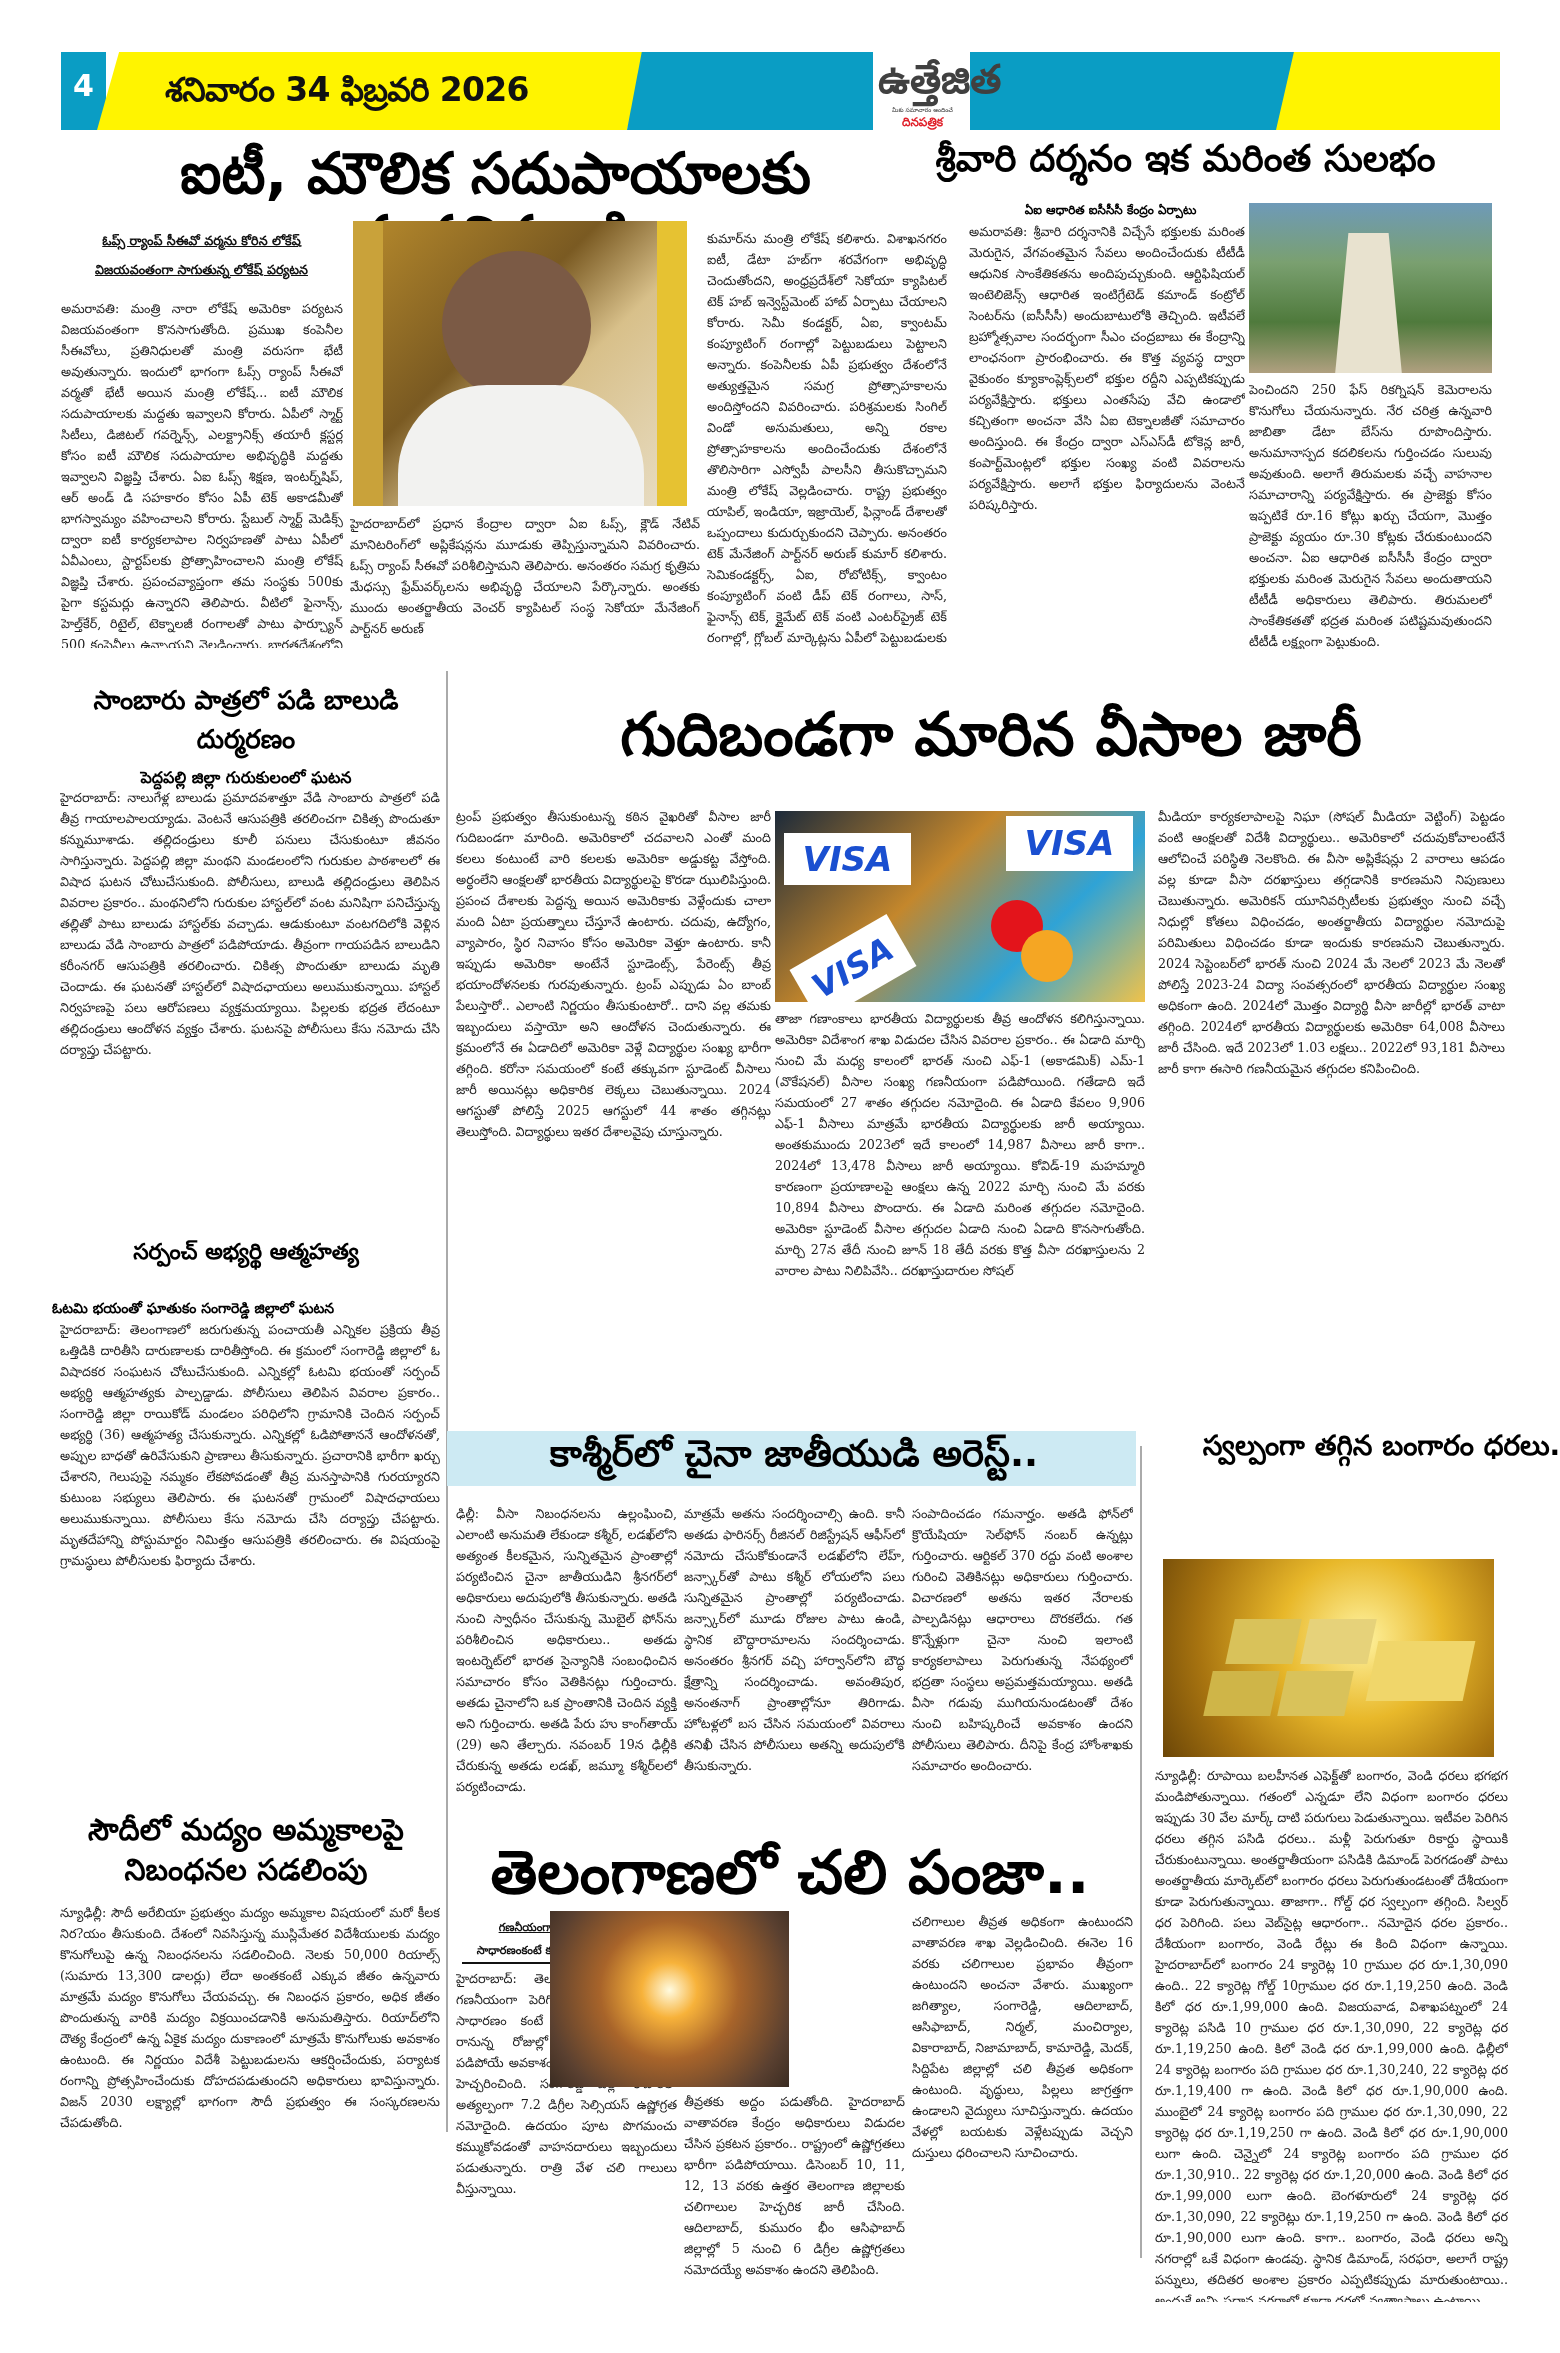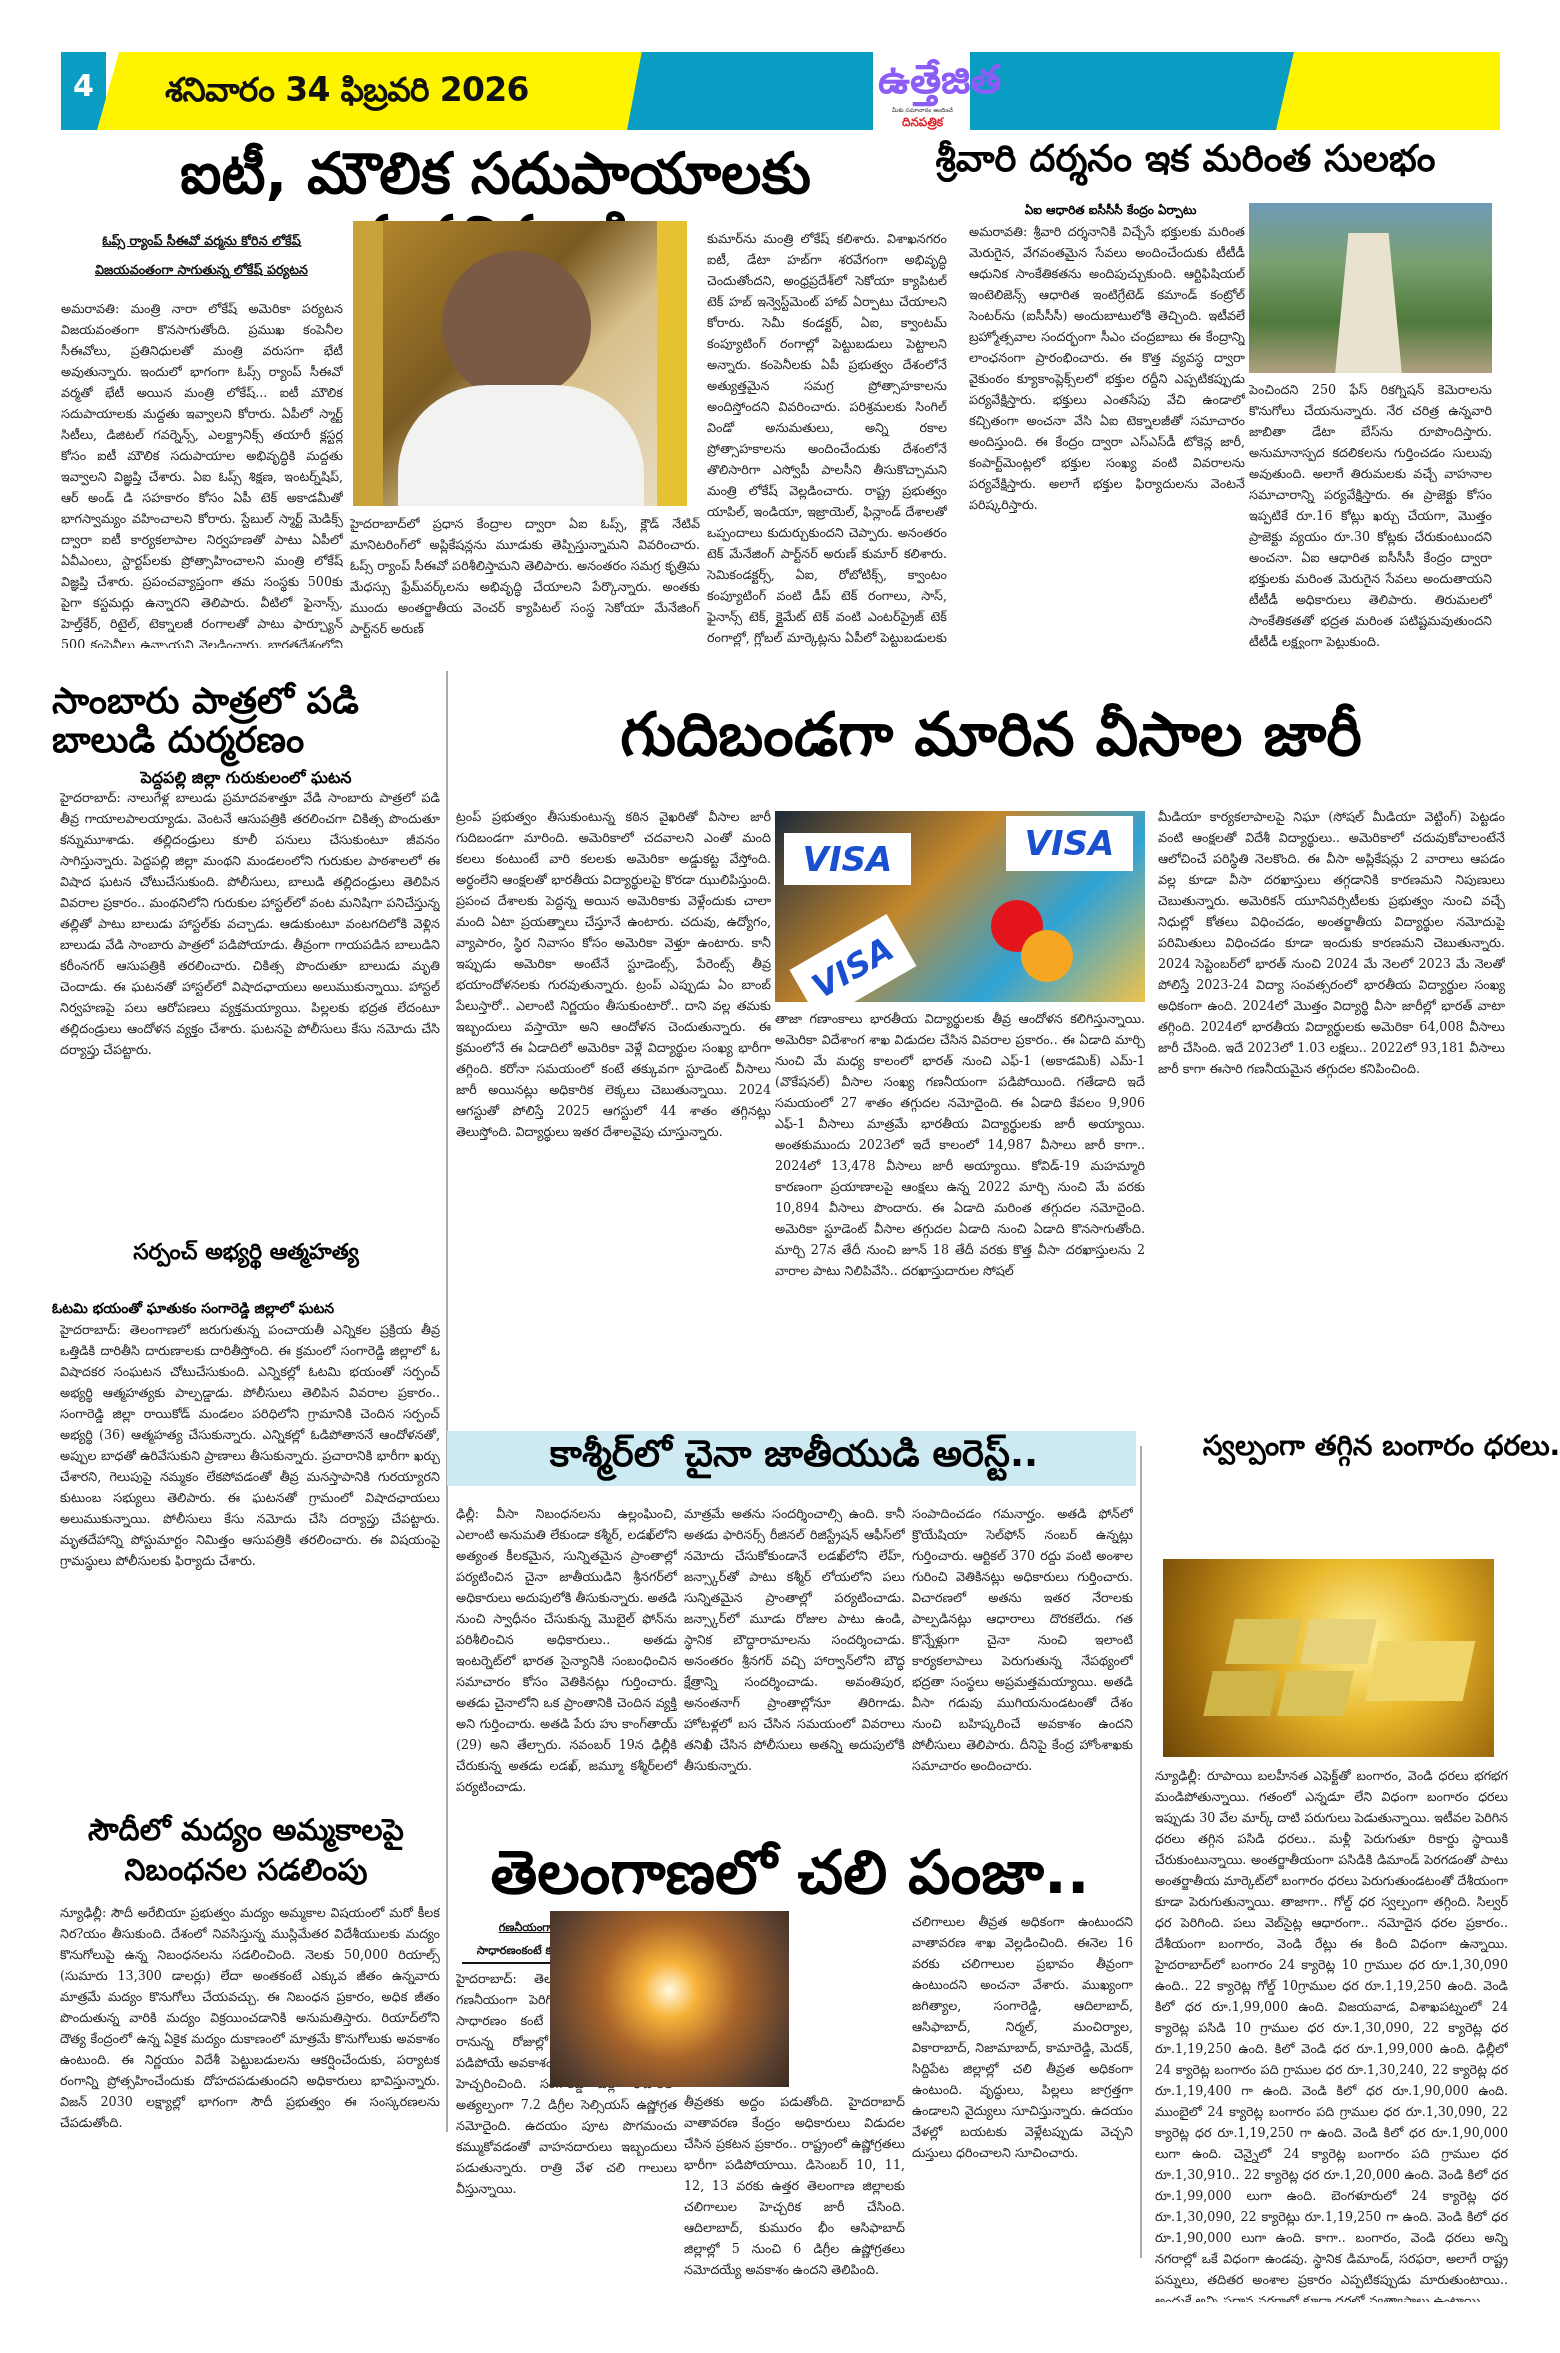--- a/index.html
+++ b/index.html
@@ -8,21 +8,21 @@
   
   .mast{position:absolute;left:61px;top:52px;width:1438px;height:78px;}
   .mast .blueL{position:absolute;left:0;top:0;width:45px;height:78px;background:#0a9dc4;}
   .mast .yellowL{position:absolute;left:36px;top:0;width:552px;height:78px;background:#fff400;clip-path:polygon(4% 0,100% 0,96% 100%,0 100%);}
   .mast .blueM{position:absolute;left:566px;top:0;width:246px;height:78px;background:#0a9dc4;clip-path:polygon(6% 0,100% 0,100% 100%,0 100%);}
   .mast .blueR{position:absolute;left:909px;top:0;width:335px;height:78px;background:#0a9dc4;}
   .mast .yellowR{position:absolute;left:1215px;top:0;width:224px;height:78px;background:#fff400;clip-path:polygon(8% 0,100% 0,100% 100%,0 100%);}
   .pageno{position:absolute;left:0;top:16.4px;width:45px;text-align:center;color:#fff;font:bold 30px "DejaVu Sans",sans-serif;}
   .mdate{position:absolute;left:104px;top:18px;font:bold 33px "DejaVu Sans",sans-serif;color:#111;letter-spacing:-0.7px;}
   .logo{position:absolute;left:817px;top:-6px;width:89px;height:94px;background:#fff;text-align:center;}
-  .logo .lt{font:bold 40px "DejaVu Serif",serif;color:#8b5cf6;margin-top:10.4px;line-height:45px;text-align:right;}
+  .logo .lt{font:bold 40px "DejaVu Serif",serif;color:#404040;margin-top:10.4px;line-height:45px;text-align:right;}
   .logo .ls{font:6px "DejaVu Sans",sans-serif;color:#333;}
   .logo .lr{font:bold 12px "DejaVu Sans",sans-serif;color:#e0202a;}
   
   .hl{position:absolute;font-weight:bold;color:#000;line-height:1.1;}
   .sub{position:absolute;font-weight:bold;text-decoration:underline;color:#111;}
   .pink{color:#000000;font-weight:bold;position:absolute;}
   .body{position:absolute;font-family:"DejaVu Serif",serif;font-size:12.7px;line-height:21px;text-align:justify;color:#1a1a1a;overflow:hidden;}
   .vrule{position:absolute;width:2.2px;background:#aaa;}
   .img{position:absolute;overflow:hidden;}
   .caption-line{position:absolute;height:2.2px;background:#111;}
@@ -60,21 +60,21 @@
 <div class="hl" style="left:917px;top:139px;width:537px;font-size:37px;text-align:center;">శ్రీవారి దర్శనం ఇక మరింత సులభం</div>
 <div class="pink" style="left:969px;top:203px;width:283px;font-size:12px;text-align:center;">ఏఐ ఆధారిత ఐసీసీసీ కేంద్రం ఏర్పాటు</div>
 <div class="body" style="left:969px;top:221px;width:276px;height:428px;">అమరావతి: శ్రీవారి దర్శనానికి విచ్చేసే భక్తులకు మరింత మెరుగైన, వేగవంతమైన సేవలు అందించేందుకు టీటీడీ ఆధునిక సాంకేతికతను అందిపుచ్చుకుంది. ఆర్టిఫిషియల్ ఇంటెలిజెన్స్ ఆధారిత ఇంటిగ్రేటెడ్ కమాండ్ కంట్రోల్ సెంటర్‌ను (ఐసీసీసీ) అందుబాటులోకి తెచ్చింది. ఇటీవలే బ్రహ్మోత్సవాల సందర్భంగా సీఎం చంద్రబాబు ఈ కేంద్రాన్ని లాంఛనంగా ప్రారంభించారు. ఈ కొత్త వ్యవస్థ ద్వారా వైకుంఠం క్యూకాంప్లెక్స్‌లలో భక్తుల రద్దీని ఎప్పటికప్పుడు పర్యవేక్షిస్తారు. భక్తులు ఎంతసేపు వేచి ఉండాలో కచ్చితంగా అంచనా వేసి ఏఐ టెక్నాలజీతో సమాచారం అందిస్తుంది. ఈ కేంద్రం ద్వారా ఎస్ఎస్‌డీ టోకెన్ల జారీ, కంపార్ట్‌మెంట్లలో భక్తుల సంఖ్య వంటి వివరాలను పర్యవేక్షిస్తారు. అలాగే భక్తుల ఫిర్యాదులను వెంటనే పరిష్కరిస్తారు.</div>
 <div class="img" style="left:1249px;top:203px;width:243px;height:170px;background:linear-gradient(180deg,#6e9ab8 0%,#7aa070 35%,#4f7a3c 70%,#b0a080 100%);">
   <div style="position:absolute;left:86px;top:30px;width:67px;height:142px;background:#e8e2cf;clip-path:polygon(20% 0,80% 0,100% 100%,0 100%);"></div>
 </div>
 <div class="body" style="left:1249px;top:379px;width:243px;height:270px;">పెంచిందని 250 ఫేస్ రికగ్నిషన్ కెమెరాలను కొనుగోలు చేయనున్నారు. నేర చరిత్ర ఉన్నవారి జాబితా డేటా బేస్‌ను రూపొందిస్తారు. అనుమానాస్పద కదలికలను గుర్తించడం సులువు అవుతుంది. అలాగే తిరుమలకు వచ్చే వాహనాల సమాచారాన్ని పర్యవేక్షిస్తారు. ఈ ప్రాజెక్టు కోసం ఇప్పటికే రూ.16 కోట్లు ఖర్చు చేయగా, మొత్తం ప్రాజెక్టు వ్యయం రూ.30 కోట్లకు చేరుకుంటుందని అంచనా. ఏఐ ఆధారిత ఐసీసీసీ కేంద్రం ద్వారా భక్తులకు మరింత మెరుగైన సేవలు అందుతాయని టీటీడీ అధికారులు తెలిపారు. తిరుమలలో సాంకేతికతతో భద్రత మరింత పటిష్టమవుతుందని టీటీడీ లక్ష్యంగా పెట్టుకుంది.</div>
 
 <div class="vrule" style="left:446px;top:671px;height:1461px;"></div>
 
-<div class="hl" style="left:52px;top:681px;width:388px;font-size:36px;line-height:39px;">సాంబారు పాత్రలో పడి బాలుడి దుర్మరణం</div>
+<div class="hl" style="left:52px;top:681px;width:388px;font-size:26px;text-align:center;line-height:39px;">సాంబారు పాత్రలో పడి బాలుడి దుర్మరణం</div>
 <div class="pink" style="left:52px;top:768px;width:388px;font-size:16px;text-align:center;">పెద్దపల్లి జిల్లా గురుకులంలో ఘటన</div>
 <div class="body" style="left:60px;top:787px;width:380px;height:432px;">హైదరాబాద్: నాలుగేళ్ల బాలుడు ప్రమాదవశాత్తూ వేడి సాంబారు పాత్రలో పడి తీవ్ర గాయాలపాలయ్యాడు. వెంటనే ఆసుపత్రికి తరలించగా చికిత్స పొందుతూ కన్నుమూశాడు. తల్లిదండ్రులు కూలీ పనులు చేసుకుంటూ జీవనం సాగిస్తున్నారు. పెద్దపల్లి జిల్లా మంథని మండలంలోని గురుకుల పాఠశాలలో ఈ విషాద ఘటన చోటుచేసుకుంది. పోలీసులు, బాలుడి తల్లిదండ్రులు తెలిపిన వివరాల ప్రకారం.. మంథనిలోని గురుకుల హాస్టల్‌లో వంట మనిషిగా పనిచేస్తున్న తల్లితో పాటు బాలుడు హాస్టల్‌కు వచ్చాడు. ఆడుకుంటూ వంటగదిలోకి వెళ్లిన బాలుడు వేడి సాంబారు పాత్రలో పడిపోయాడు. తీవ్రంగా గాయపడిన బాలుడిని కరీంనగర్ ఆసుపత్రికి తరలించారు. చికిత్స పొందుతూ బాలుడు మృతి చెందాడు. ఈ ఘటనతో హాస్టల్‌లో విషాదఛాయలు అలుముకున్నాయి. హాస్టల్ నిర్వహణపై పలు ఆరోపణలు వ్యక్తమయ్యాయి. పిల్లలకు భద్రత లేదంటూ తల్లిదండ్రులు ఆందోళన వ్యక్తం చేశారు. ఘటనపై పోలీసులు కేసు నమోదు చేసి దర్యాప్తు చేపట్టారు.</div>
 
 <div class="hl" style="left:462px;top:701px;width:1058px;font-size:60px;text-align:center;">గుదిబండగా మారిన వీసాల జారీ</div>
 <div class="body" style="left:456px;top:806px;width:315px;height:589px;">ట్రంప్ ప్రభుత్వం తీసుకుంటున్న కఠిన వైఖరితో వీసాల జారీ గుదిబండగా మారింది. అమెరికాలో చదవాలని ఎంతో మంది కలలు కంటుంటే వారి కలలకు అమెరికా అడ్డుకట్ట వేస్తోంది. అర్థంలేని ఆంక్షలతో భారతీయ విద్యార్థులపై కొరడా ఝులిపిస్తుంది. ప్రపంచ దేశాలకు పెద్దన్న అయిన అమెరికాకు వెళ్లేందుకు చాలా మంది ఏటా ప్రయత్నాలు చేస్తూనే ఉంటారు. చదువు, ఉద్యోగం, వ్యాపారం, స్థిర నివాసం కోసం అమెరికా వెళ్తూ ఉంటారు. కానీ ఇప్పుడు అమెరికా అంటేనే స్టూడెంట్స్, పేరెంట్స్ తీవ్ర భయాందోళనలకు గురవుతున్నారు. ట్రంప్ ఎప్పుడు ఏం బాంబ్ పేలుస్తారో.. ఎలాంటి నిర్ణయం తీసుకుంటారో.. దాని వల్ల తమకు ఇబ్బందులు వస్తాయో అని ఆందోళన చెందుతున్నారు. ఈ క్రమంలోనే ఈ ఏడాదిలో అమెరికా వెళ్లే విద్యార్థుల సంఖ్య భారీగా తగ్గింది. కరోనా సమయంలో కంటే తక్కువగా స్టూడెంట్ వీసాలు జారీ అయినట్లు అధికారిక లెక్కలు చెబుతున్నాయి. 2024 ఆగస్టుతో పోలిస్తే 2025 ఆగస్టులో 44 శాతం తగ్గినట్లు తెలుస్తోంది. విద్యార్థులు ఇతర దేశాలవైపు చూస్తున్నారు.</div>
 <div class="img" style="left:775px;top:811px;width:370px;height:191px;background:linear-gradient(135deg,#1c2a3a 0%,#c4872c 40%,#2fa3d6 70%,#f0c24a 100%);">
   <div style="position:absolute;left:9px;top:22.4px;width:127px;height:52px;background:#fff;color:#1a4fd0;font:bold italic 34px 'DejaVu Sans',sans-serif;text-align:center;line-height:52px;">VISA</div>
   <div style="position:absolute;left:231px;top:4.5px;width:127px;height:55px;background:#fff;color:#1a4fd0;font:bold italic 34px 'DejaVu Sans',sans-serif;text-align:center;line-height:55px;">VISA</div>
   <div style="position:absolute;left:216px;top:89px;width:52px;height:52px;border-radius:50%;background:#e3141b;"></div>
   <div style="position:absolute;left:246px;top:119px;width:52px;height:52px;border-radius:50%;background:#f5a623;"></div>

